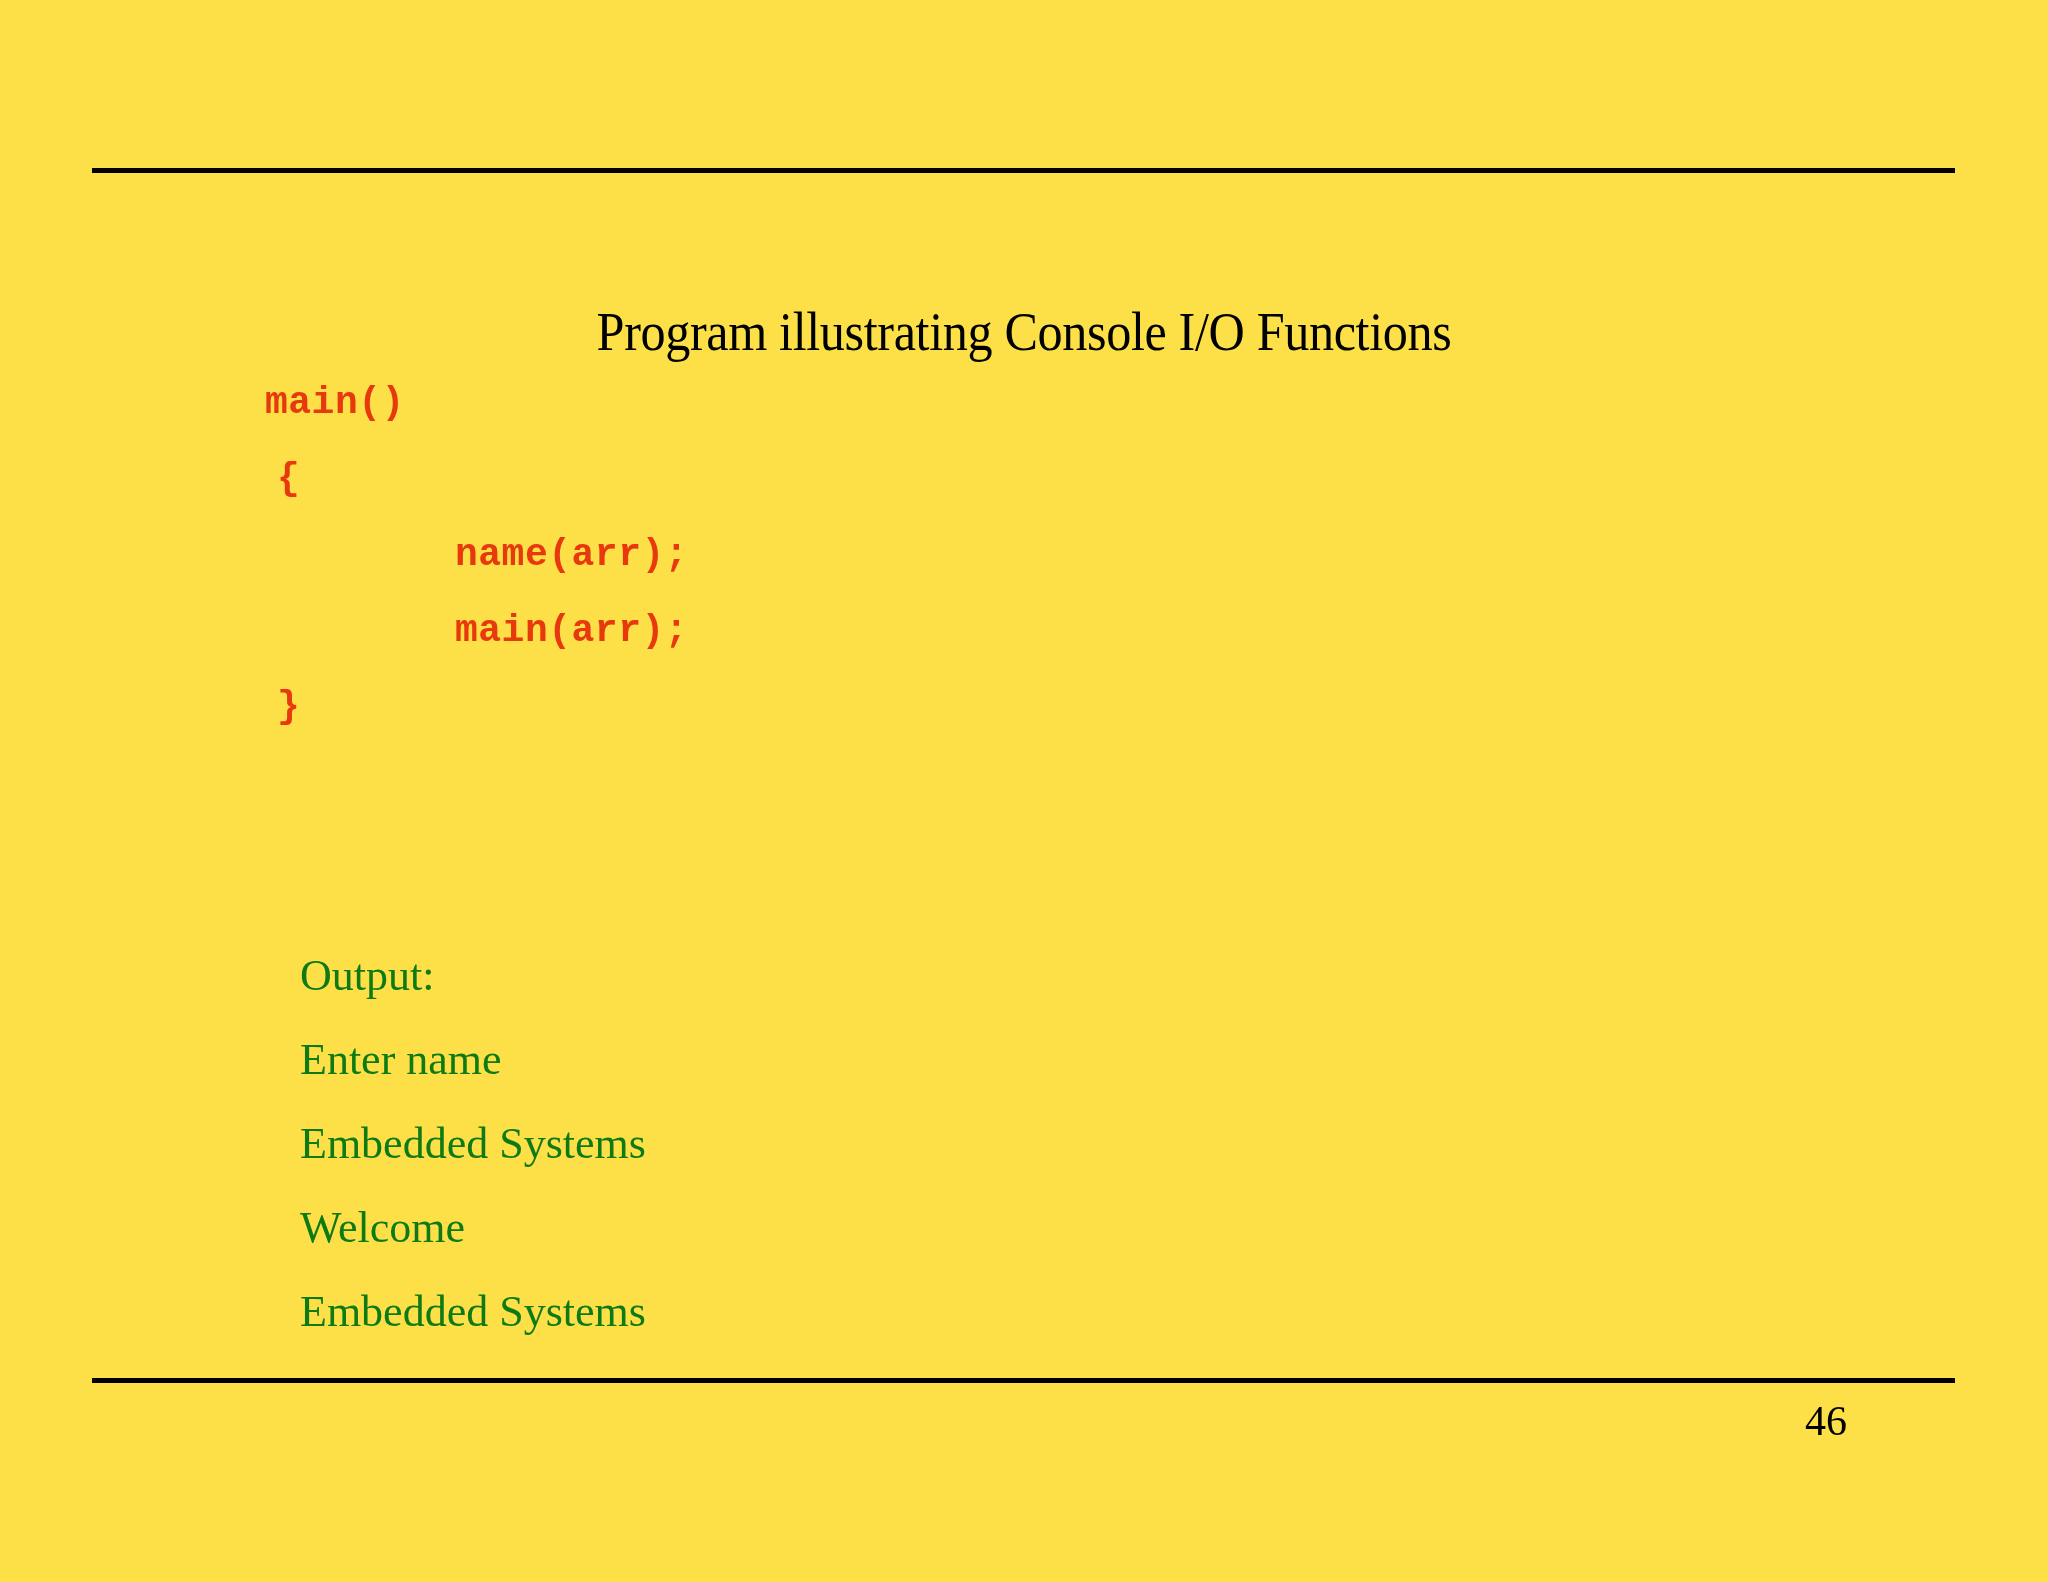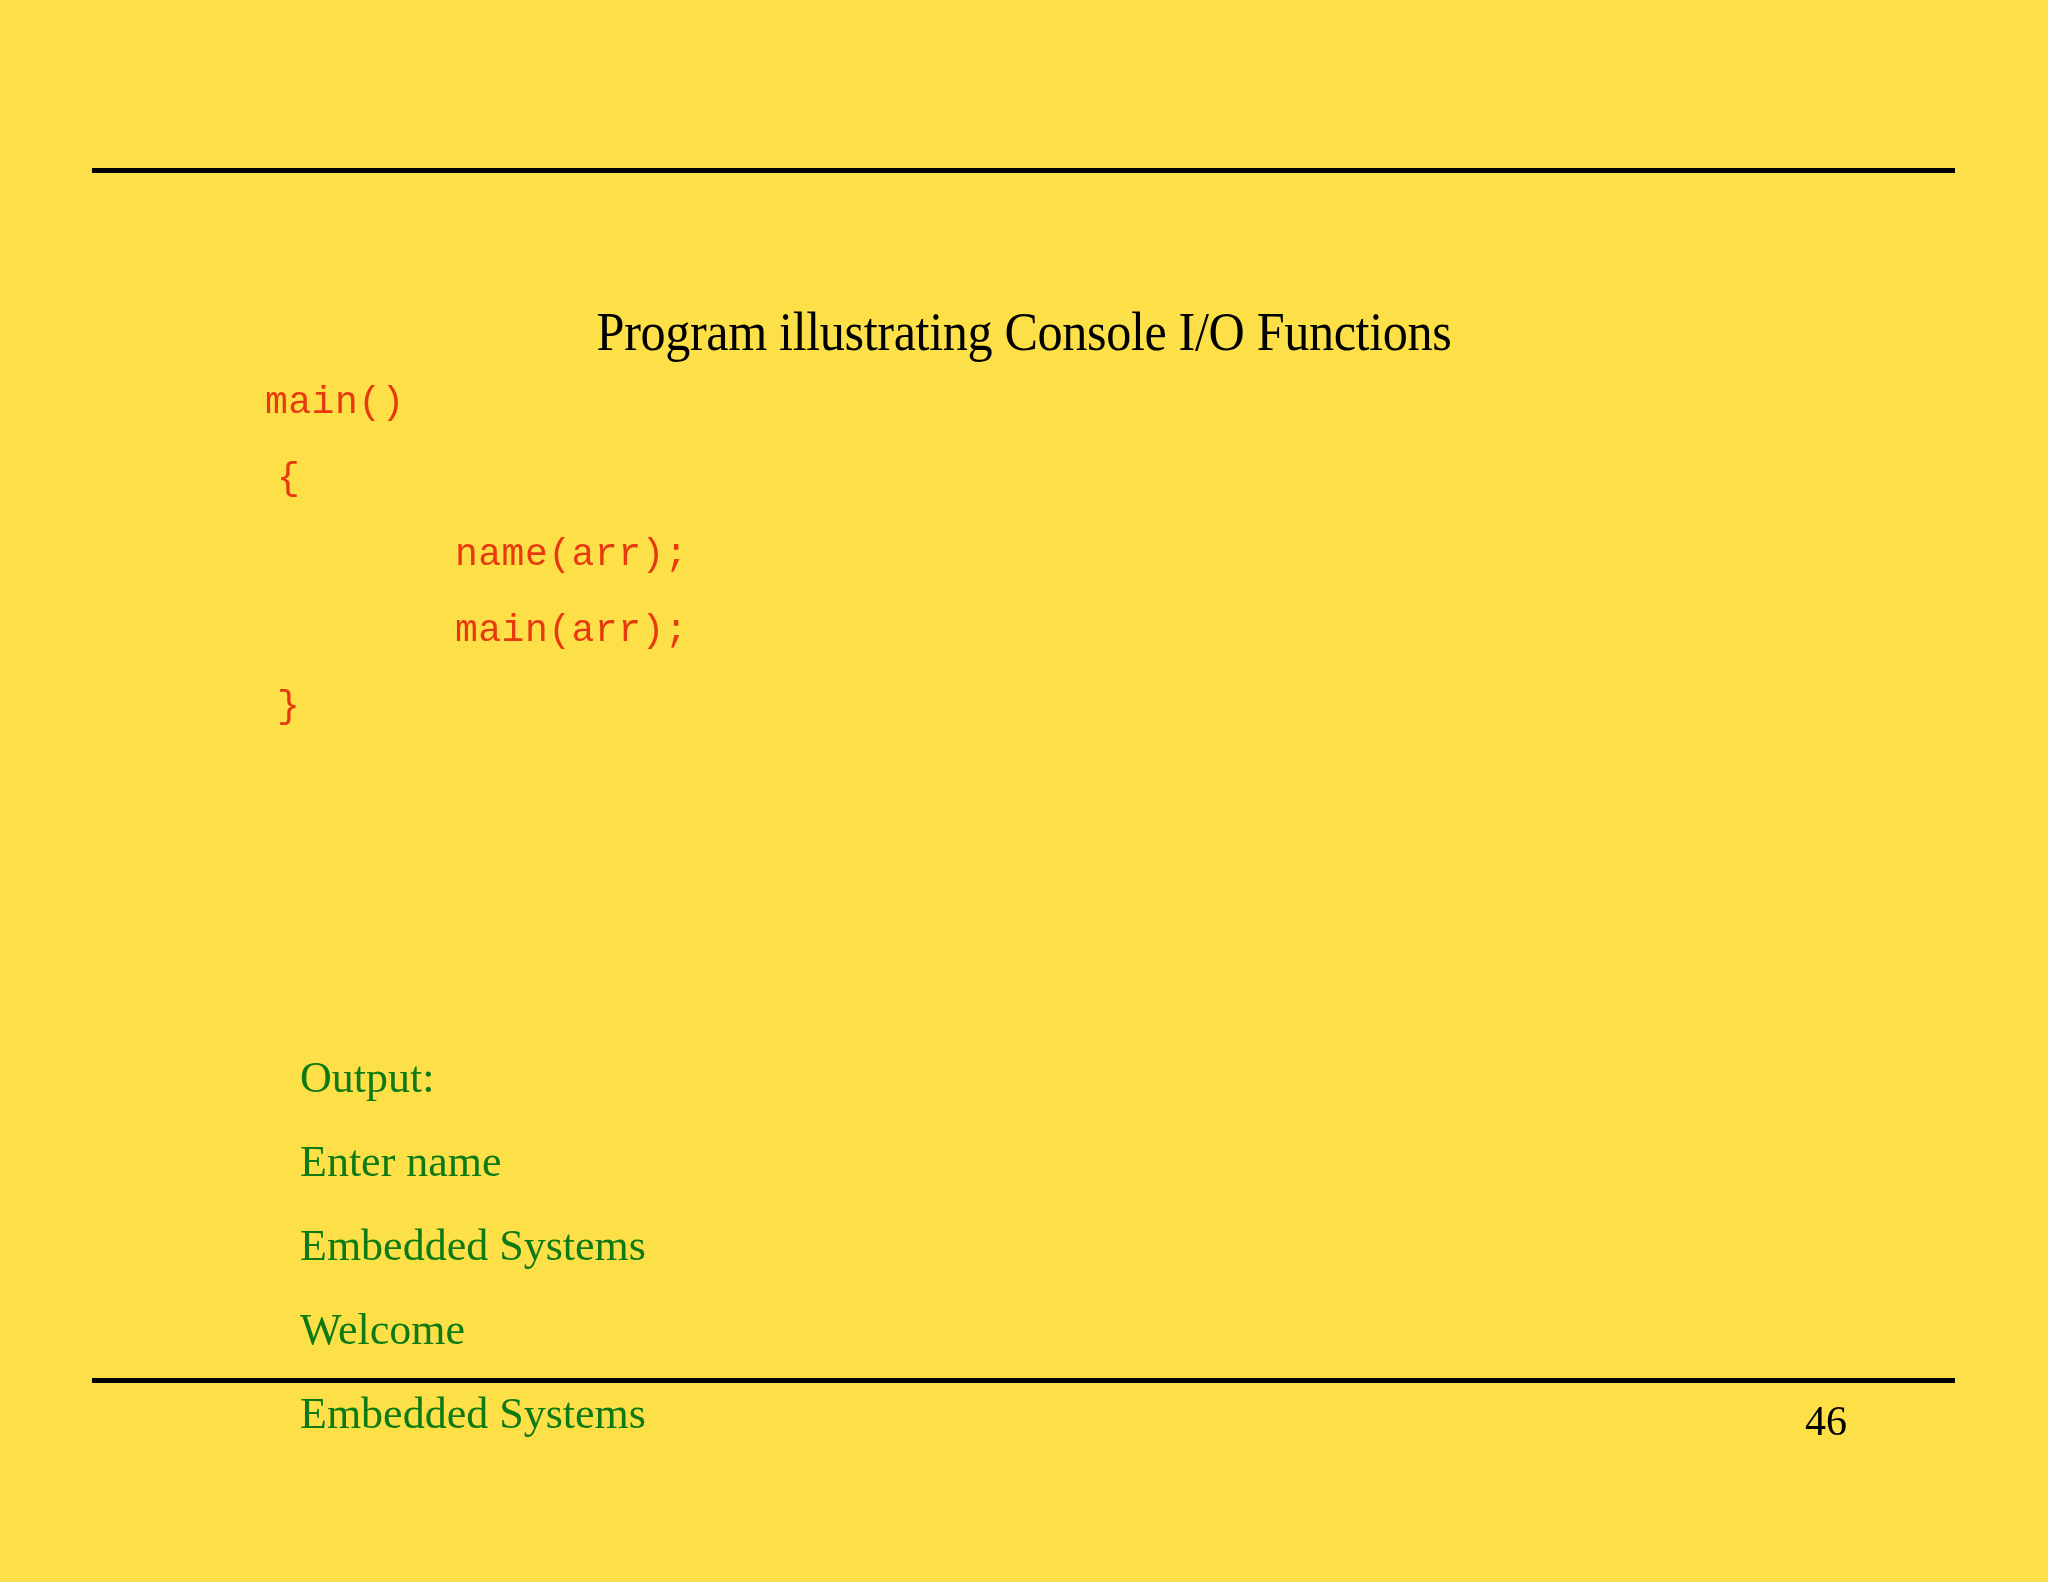--- a/index.html
+++ b/index.html
@@ -53,35 +53,35 @@
   .code-block {
     position: absolute;
     left: 265px;
     top: 365px;
     width: 1400px;
   }
   .code-line {
     color: #e8390e;
     font-family: "Liberation Mono", "DejaVu Sans Mono", monospace;
     font-size: 38px;
-    font-weight: 400;
+    font-weight: 700;
     line-height: 76px;
     height: 76px;
     white-space: pre;
     letter-spacing: 0.5px;
   }
   .code-line.lvl0 { padding-left: 0px;  }
   .code-line.lvl1 { padding-left: 12px; }
   .code-line.lvl2 { padding-left: 190px; }
 
   
   .output-block {
     position: absolute;
     left: 300px;
-    top: 1036px;
+    top: 934px;
     width: 1400px;
   }
   .output-line {
     color: #0d7a14;
     font-family: "Liberation Serif", "DejaVu Serif", serif;
     font-size: 44px;
     font-weight: 400;
     line-height: 84px;
     height: 84px;
     white-space: pre;

